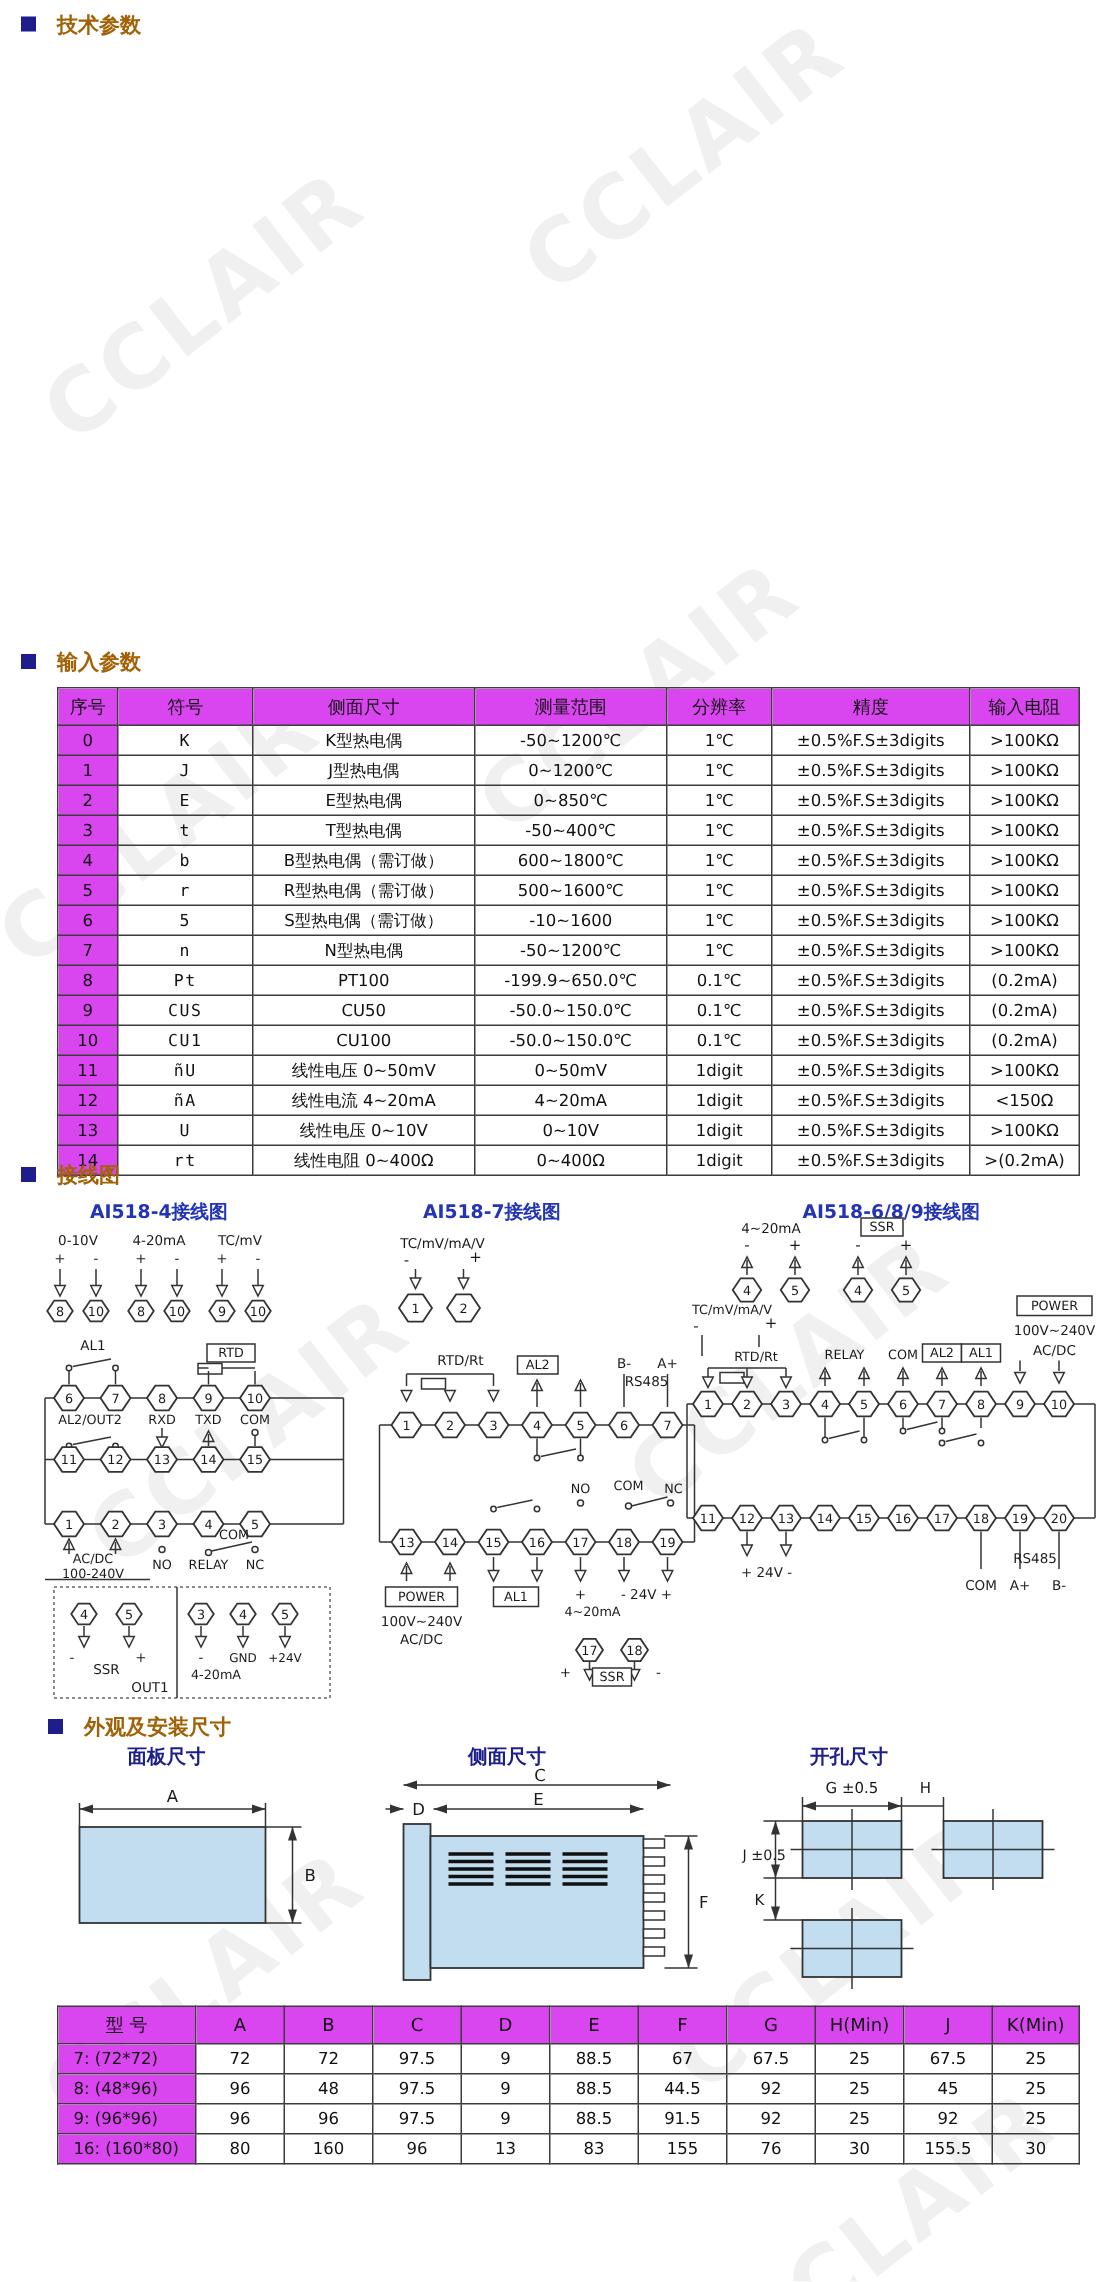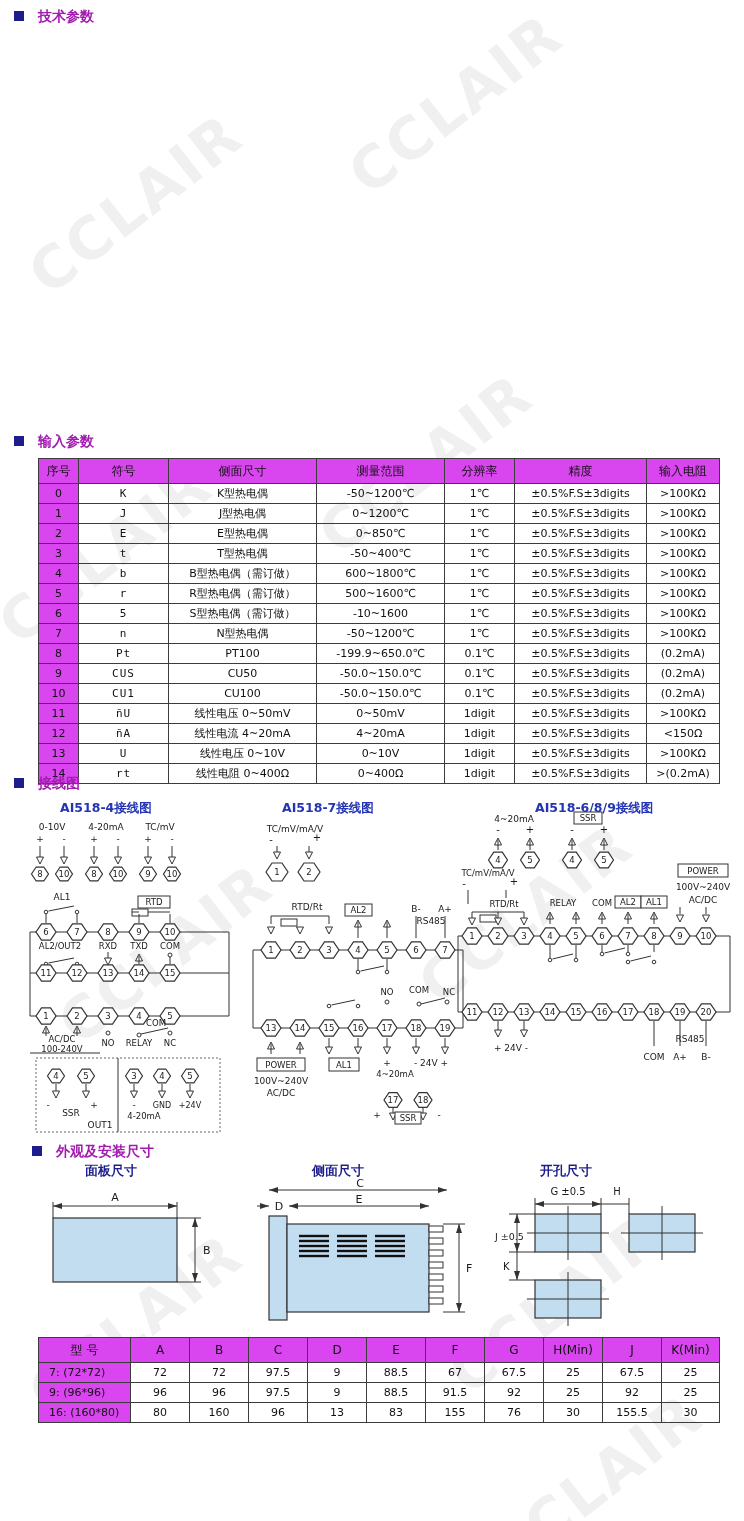--- a/index.html
+++ b/index.html
@@ -1,20 +1,20 @@
 <!DOCTYPE html>
 <html><head>
 <meta charset="utf-8">
 <style>
   html,body{margin:0;padding:0;background:#fff;}
   #page{position:relative;width:744px;height:1521px;background:#fff;overflow:hidden;
         font-family:"DejaVu Sans","Liberation Sans",sans-serif;color:#111;}
   .wm{position:absolute;font-size:58px;font-weight:bold;letter-spacing:3px;
       color:rgba(160,160,160,0.16);transform:rotate(-38deg);pointer-events:none;white-space:nowrap;}
-  .sec-title{position:absolute;font-size:14px;font-weight:bold;color:#a21caf;}
+  .sec-title{position:absolute;font-size:14px;font-weight:bold;color:#a16207;}
   .sec-title .sq{display:inline-block;width:10px;height:10px;background:#1d1d8c;margin-right:14px;}
   table{border-collapse:collapse;table-layout:fixed;}
   td,th{border:1px solid #3c3c3c;font-size:12px;padding:0 6px;overflow:hidden;}
   .blue{background:#d946ef;}
   .spec{position:absolute;}
   .grid th{height:24px;text-align:center;font-weight:normal;font-size:12px;}
   .grid td{height:19px;text-align:center;font-size:11px;padding:0 3px;}
   .grid .mono{font-family:"DejaVu Sans Mono","Liberation Mono",monospace;letter-spacing:1px;font-size:11px;}
   .grid .lft{text-align:left;padding-left:10px;}
   .diag-title{position:absolute;font-size:12.5px;font-weight:bold;color:#2334b4;}
@@ -756,20 +756,33 @@
           <td>97.5</td>
           <td>9</td>
           <td>88.5</td>
           <td>67</td>
           <td>67.5</td>
           <td>25</td>
           <td>67.5</td>
           <td>25</td>
         </tr>
         <tr>
+          <td class="blue lft">8: (48*96)</td>
+          <td>96</td>
+          <td>48</td>
+          <td>97.5</td>
+          <td>9</td>
+          <td>88.5</td>
+          <td>44.5</td>
+          <td>92</td>
+          <td>25</td>
+          <td>45</td>
+          <td>25</td>
+        </tr>
+        <tr>
           <td class="blue lft">9: (96*96)</td>
           <td>96</td>
           <td>96</td>
           <td>97.5</td>
           <td>9</td>
           <td>88.5</td>
           <td>91.5</td>
           <td>92</td>
           <td>25</td>
           <td>92</td>

